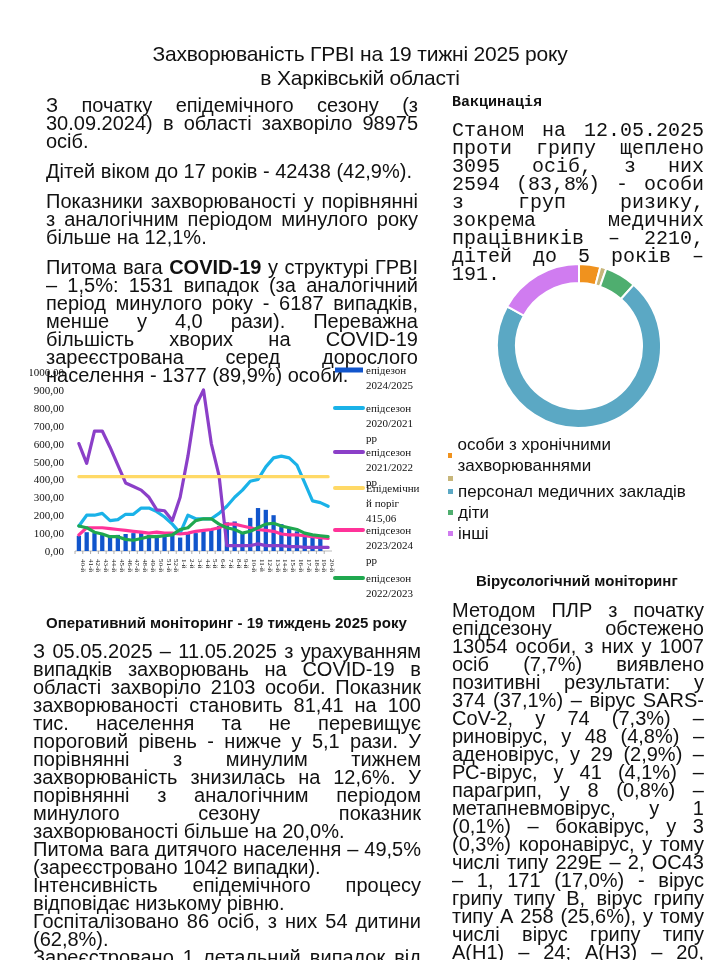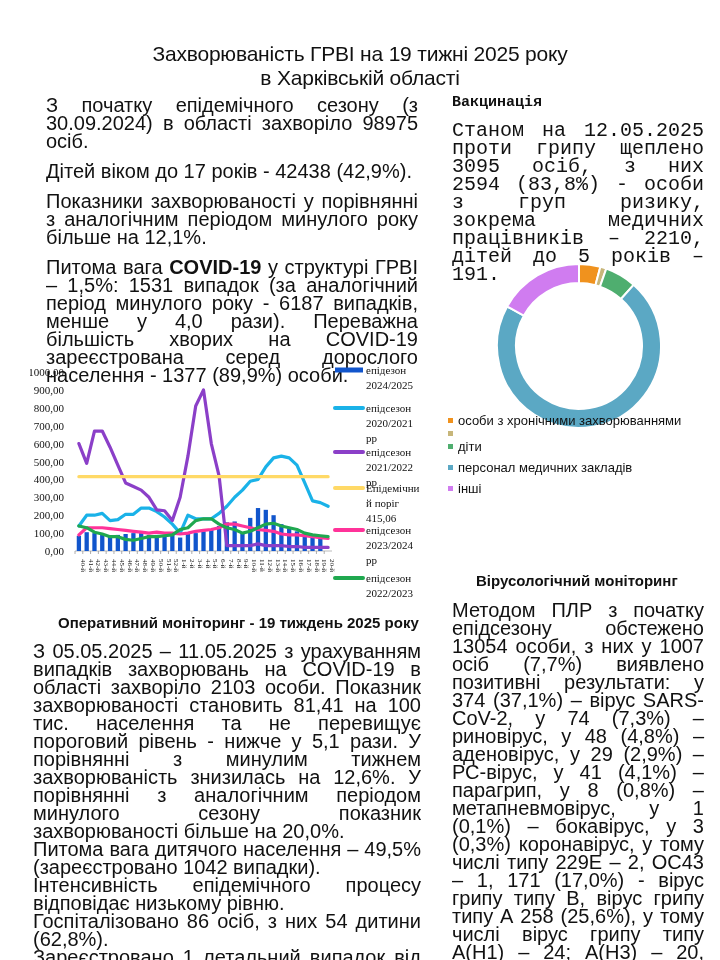--- a/index.html
+++ b/index.html
@@ -4,25 +4,25 @@
 <style>
   * { box-sizing: border-box; margin: 0; padding: 0; }
   body { width: 720px; height: 960px; background: #fff; font-family: "Liberation Sans", sans-serif; color: #111; position: relative; overflow: hidden; }
   .title { position: absolute; top: 42px; left: 0; width: 720px; text-align: center; font-weight: normal; font-size: 21px; line-height: 24px; font-family: "Liberation Sans", sans-serif; letter-spacing: -0.2px; }
   .txt { font-size: 20px; line-height: 18px; text-align: justify; }
   .col-left { position: absolute; left: 46px; top: 96px; width: 372px; }
   .col-left p { margin-bottom: 12px; }
   .vacc { position: absolute; left: 452px; top: 94px; width: 252px; font-family: Liberation Mono, monospace; }
   .vacc h3, .viro h3 { font-size: 15px; font-weight: bold; margin-bottom: 11px; }
   .donut { position: absolute; left: 470px; top: 262px; width: 218px; height: 168px; }
-  .legend { position: absolute; left: 448px; top: 410px; width: 270px; font-size: 13px; line-height: 21px; }
+  .legend { position: absolute; left: 448px; top: 434px; width: 270px; font-size: 17px; line-height: 21px; }
   .legend .li { display: flex; align-items: center; }
   .legend .sw { width: 5px; height: 5px; margin-right: 5px; display: inline-block; }
   .chart { position: absolute; left: 30px; top: 360px; width: 410px; height: 245px; }
-  .oper-h { position: absolute; left: 58px; top: 614px; width: 390px; font-weight: bold; font-size: 15px; }
+  .oper-h { position: absolute; left: 46px; top: 614px; width: 390px; font-weight: bold; font-size: 15px; }
   .oper { position: absolute; left: 33px; top: 642px; width: 388px; }
   .oper p { margin: 0; }
   .viro { position: absolute; left: 452px; top: 572px; width: 252px; }
   .viro h3 { margin-bottom: 12px; margin-left: 24px; }
 </style>
 </head>
 <body>
 
 <div class="title">
   <div>Захворюваність ГРВІ на 19 тижні 2025 року</div>
@@ -51,26 +51,26 @@
 
 <div class="legend" id="donut-legend">
     <div class="li">
       <span class="sw" style="background: rgb(240, 146, 30);"></span>
       <span>особи з хронічними захворюваннями</span>
     </div>
     <div class="li">
       <span class="sw" style="background: rgb(199, 182, 122);"></span>
     </div>
     <div class="li">
+      <span class="sw" style="background: rgb(91, 168, 196);"></span>
+      <span>персонал медичних закладів</span>
+    </div>
+    <div class="li">
       <span class="sw" style="background: rgb(79, 174, 111);"></span>
       <span>діти</span>
-    </div>
-    <div class="li">
-      <span class="sw" style="background: rgb(91, 168, 196);"></span>
-      <span>персонал медичних закладів</span>
     </div>
     <div class="li">
       <span class="sw" style="background: rgb(208, 124, 240);"></span>
       <span>інші</span>
     </div>
   </div>
 
 <svg class="chart" id="linechart" viewBox="0 0 410 245">
     <text x="34" y="195" text-anchor="end" font-size="11" font-family="Liberation Serif, serif" fill="#111">0,00</text>
     <text x="34" y="177.1" text-anchor="end" font-size="11" font-family="Liberation Serif, serif" fill="#111">100,00</text>

